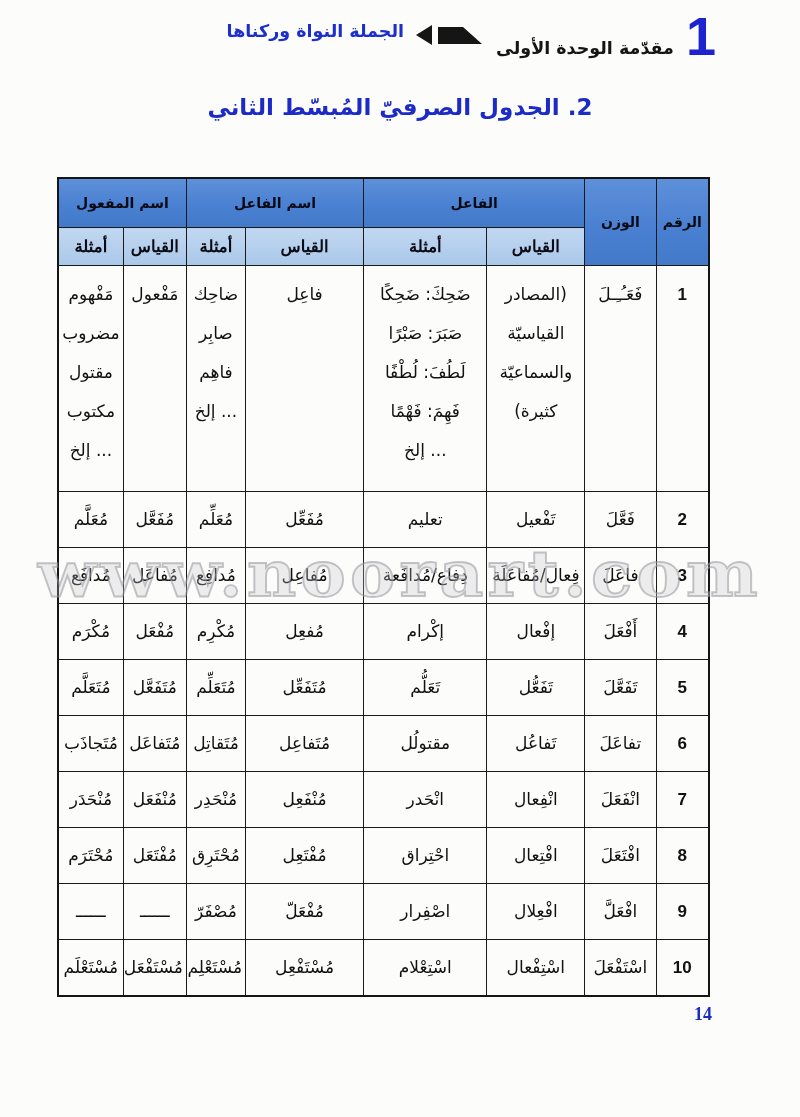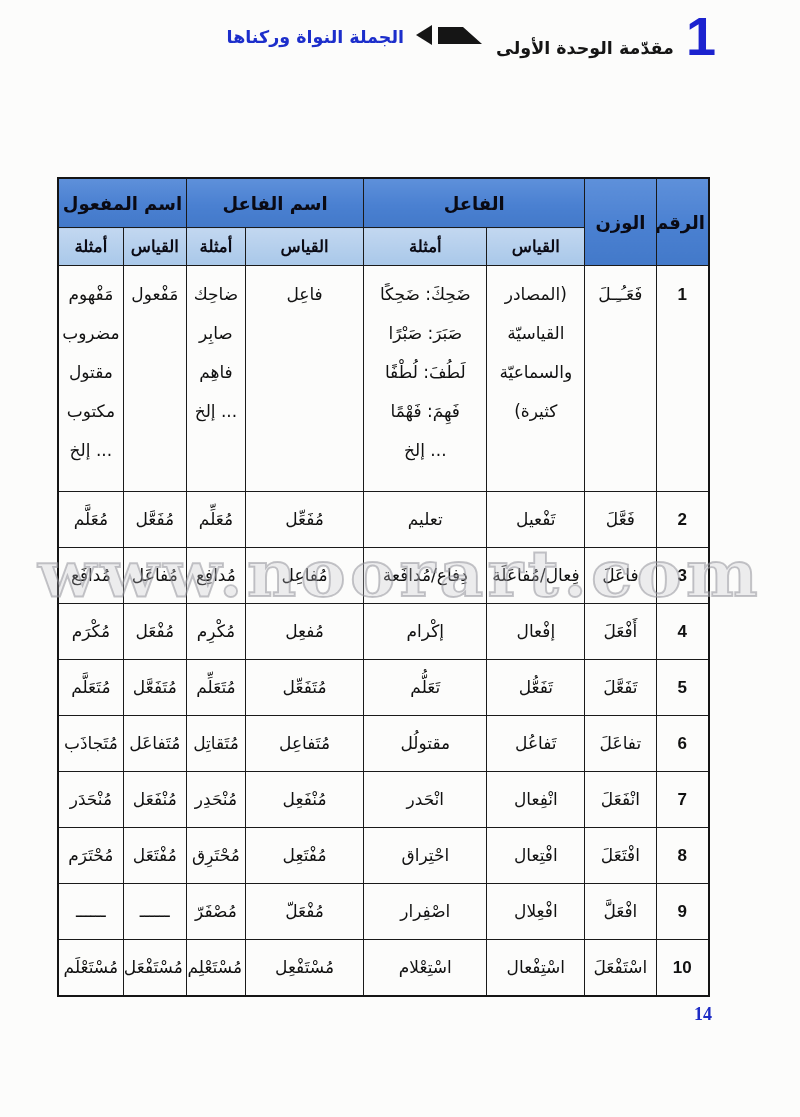--- a/index.html
+++ b/index.html
@@ -12,21 +12,21 @@
   
   .header-bar {
     position:absolute; top:10px; right:84px;
     display:flex; direction:rtl; align-items:flex-start; column-gap:12px;
   }
   .unit-number {
     font-family:"Liberation Sans", sans-serif; font-weight:bold;
     font-size:54px; line-height:52px; color:#1c23cf;
   }
   .unit-intro { font-weight:bold; font-size:17.5px; color:#151515; margin-top:28px; }
-  .lesson-title { font-weight:bold; font-size:17.5px; color:#1c2ecb; margin-top:17px; }
+  .lesson-title { font-weight:bold; font-size:17.5px; color:#1c2ecb; margin-top:11px; }
   .divider-icon { margin-top:12px; }
 
   
   .doc-title {
     position:absolute; top:94px; left:0; width:100%;
     text-align:center; direction:rtl;
     font-weight:bold; font-size:23px; color:#1d2bc5;
   }
   .doc-subtitle {
     position:absolute; top:137px; left:0; width:100%;
@@ -39,21 +39,21 @@
   table.morph-table {
     width:100%; border-collapse:collapse; table-layout:fixed;
     direction:rtl; border:2.5px solid #151515;
   }
   .morph-table th, .morph-table td {
     border:1.6px solid #1a1a1a; text-align:center; vertical-align:middle;
     padding:2px 3px; overflow:hidden;
   }
   .th-main {
     background:linear-gradient(180deg,#5e90da 0%, #4a80d1 55%, #4379c9 100%);
-    color:#0a0a14; font-weight:bold; font-size:18px; height:44px;margin-left:32px;
+    color:#0a0a14; font-weight:bold; font-size:14px; height:44px;margin-left:32px;
   }
   .th-sub {
     background:linear-gradient(180deg,#c2d7f0 0%, #a9c8e9 100%);
     color:#0a0a14; font-weight:bold; font-size:16.5px; height:33px;font-family:Liberation Serif, serif;
   }
   .morph-table td {
     font-size:17px; height:51px; white-space:pre-line; line-height:1.5;
     background:#fcfcfb;
   }
   .num-cell {
@@ -91,20 +91,21 @@
     <span class="unit-intro">مقدّمة الوحدة الأولى</span>
     <span class="divider-icon">
       <svg width="68" height="26" viewBox="0 0 68 26" aria-hidden="true">
         <polygon points="16,3 16,23 0,13" fill="#151515"></polygon>
         <polygon points="22,5 47,5 66,22 22,22" fill="#151515"></polygon>
       </svg>
     </span>
     <span class="lesson-title">الجملة النواة وركناها</span>
   </div>
 
+  <div class="doc-title">2. الجدول الصرفيّ المُبسّط الثاني</div>
 
   <div class="table-wrap">
     <table class="morph-table">
       <colgroup>
         <col style="width:52px">
           <col style="width:70px">
         <col style="width:96px">
           <col style="width:121px">
         <col style="width:116px">
           <col style="width:58px">

